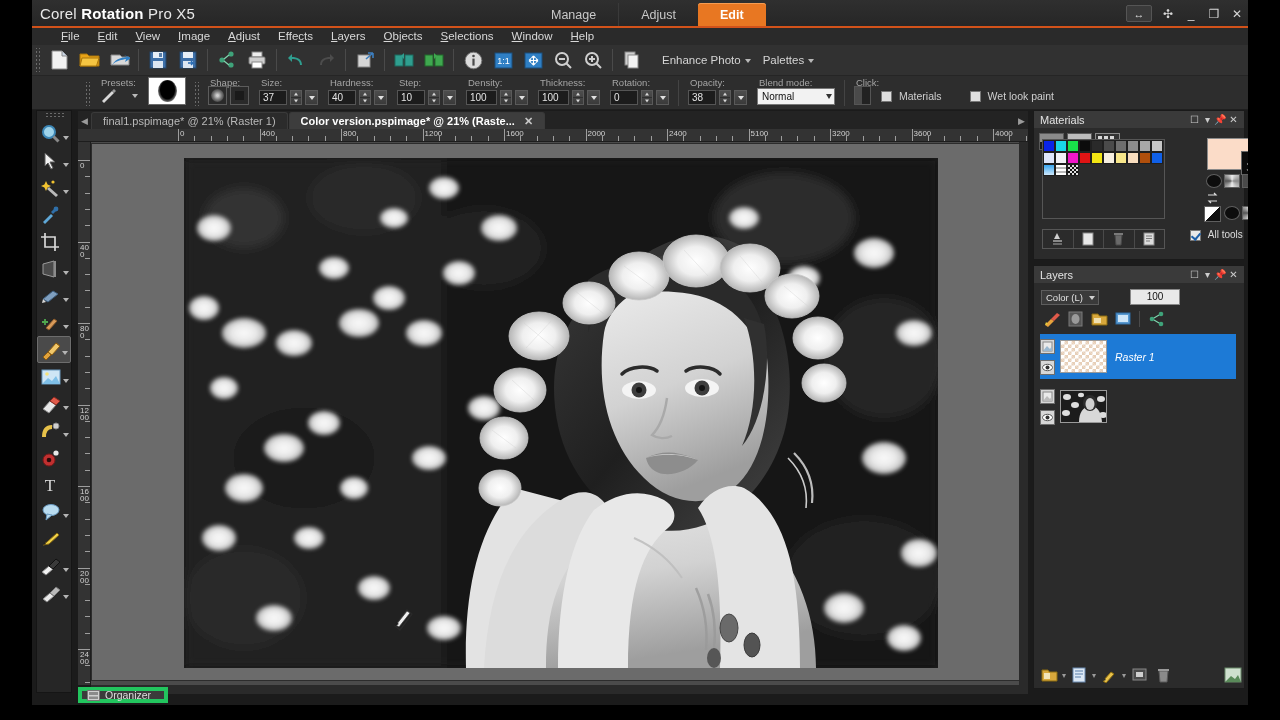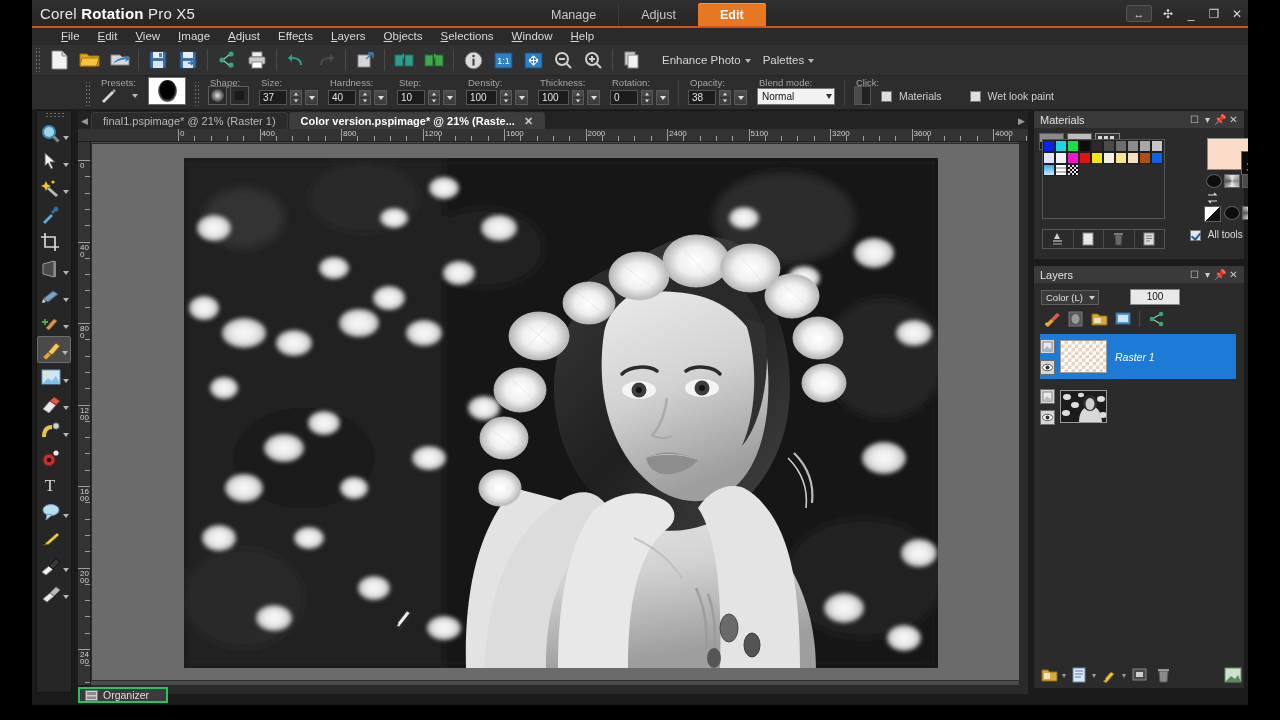--- a/index.html
+++ b/index.html
@@ -152,21 +152,21 @@
   .ltb{ width:22px;height:19px;display:flex;align-items:center;justify-content:center;}
   .layer-row{ position:absolute; left:6px; width:196px; height:45px; display:flex; align-items:center;}
   .layer-row.sel{ background:#1d7ad6; }
   .lr-icons{ width:18px; height:40px; display:flex; flex-direction:column; justify-content:space-between; padding:2px 0;}
   .lr-ic{ width:15px;height:15px;border:1px solid #6e6e6e;background:#d7d7d7; display:flex;align-items:center;justify-content:center;}
   .lr-thumb{ width:47px;height:33px;border:1px solid #9a9a9a;margin-left:2px;}
   .lr-name{ margin-left:8px; font-size:10.5px; color:#fff;font-style:italic;}
   .lay-bottom{ position:absolute; left:4px; bottom:3px; width:206px; height:20px; display:flex; align-items:center; gap:2px;}
 
   
-  .organizer{ position:absolute; left:78px; top:687px; width:90px; height:16px; background:#3b3b3b; border:2px solid #22c55e;
+  .organizer{ position:absolute; left:78px; top:687px; width:90px; height:16px; background:#3b3b3b; border:4px solid #22c55e;
               display:flex; align-items:center; gap:5px; padding-left:5px; font-size:10.5px; color:#ddd;}
   .statusbar{ position:absolute; left:32px; top:705px; width:1216px; height:15px; background:#2b2b2b; }
   .status-left{ position:absolute; left:8px; top:2px; font-size:10.5px; color:#d6d6d6; white-space:nowrap;}
   .status-right{ position:absolute; right:52px; top:2px; font-size:10.5px; color:#d6d6d6; white-space:nowrap;}
 
   svg{display:block;}
 </style>
 </head>
 <body>
 

